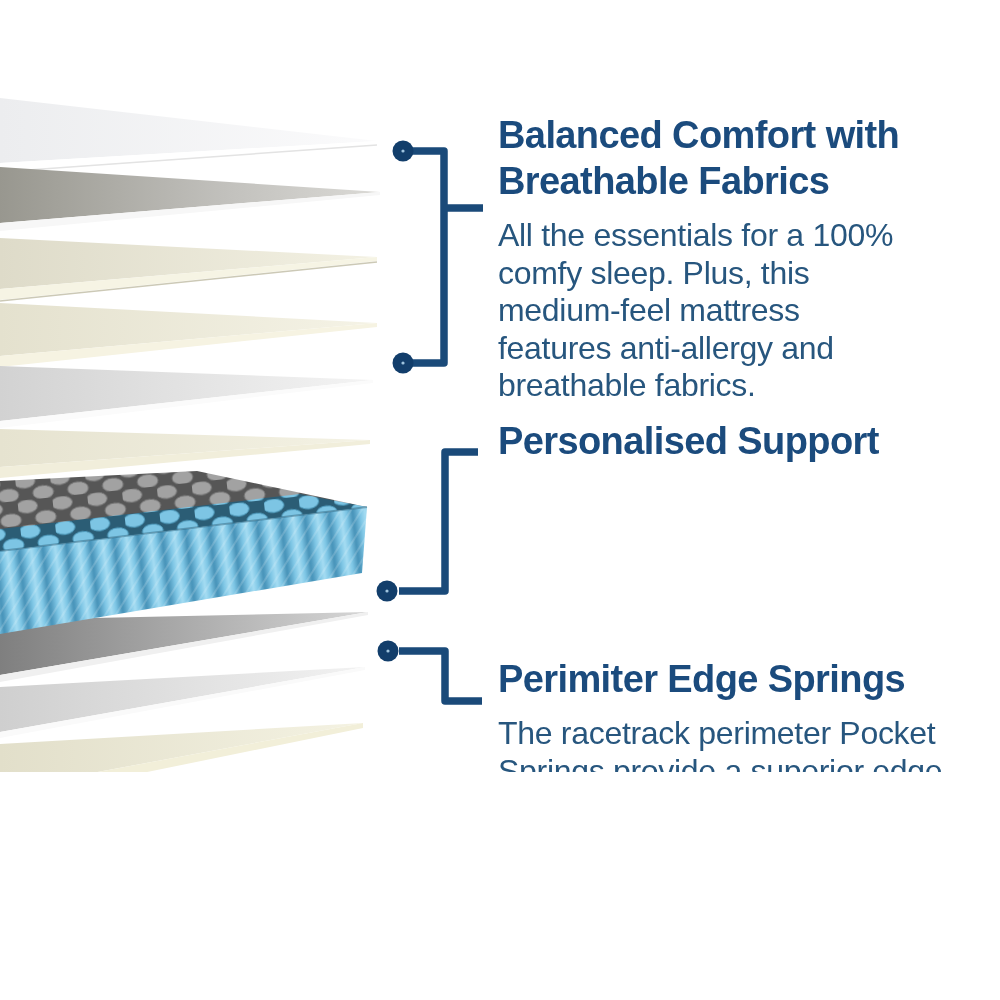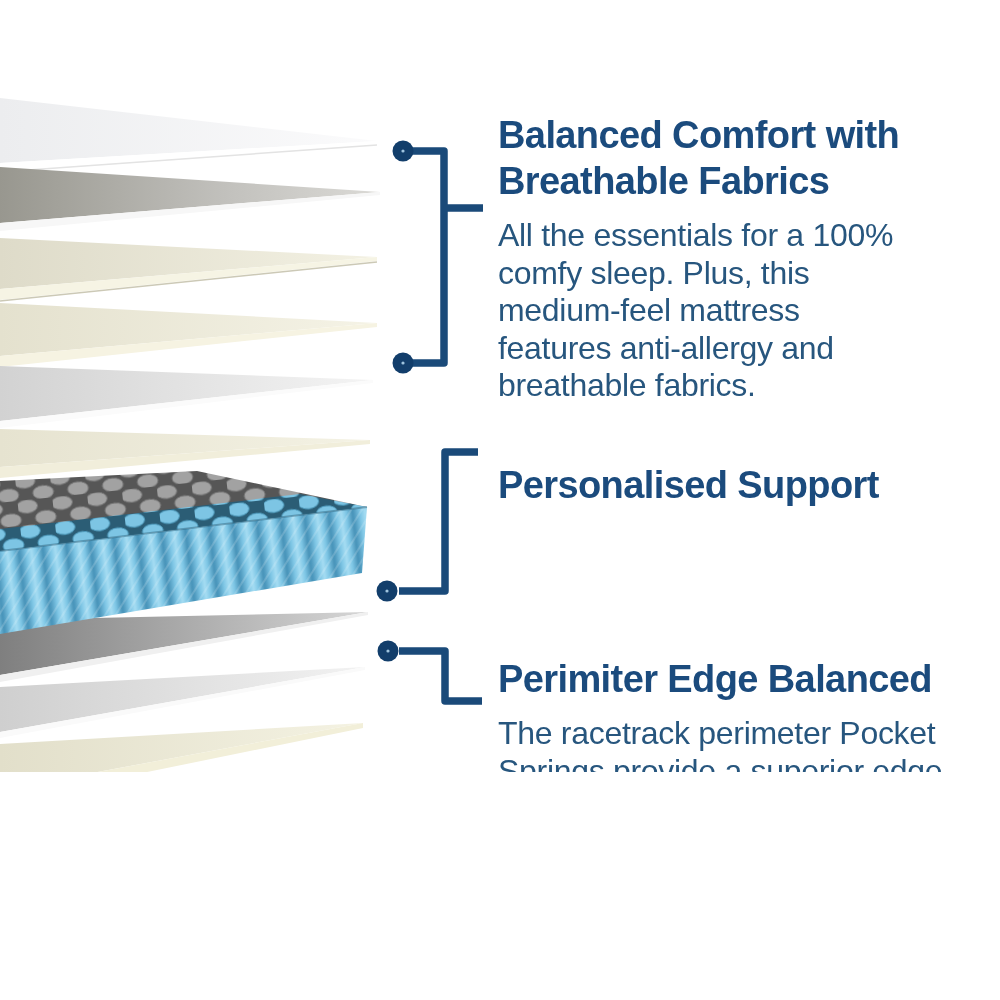--- a/index.html
+++ b/index.html
@@ -11,21 +11,21 @@
   .section{position:absolute;left:498px;width:482px;}
   .section h2{
     margin:0 0 13px 0;font-weight:700;font-size:38px;line-height:46px;
     color:#1B4B7D;letter-spacing:-0.6px;white-space:pre-line;
   }
   .section p{
     margin:0;font-weight:400;font-size:32px;line-height:37.5px;
     color:#27567E;letter-spacing:-0.3px;white-space:pre-line;
   }
   #section-1{top:112px;}
-  #section-2{top:418px;margin-top:44px;}
+  #section-2{top:418px;}
   #section-3{top:656px;}
 </style>
 </head>
 <body>
 
 <div class="canvas">
 
   <svg class="illustration" viewBox="0 0 1000 1000" aria-hidden="true">
     <defs>
       <linearGradient id="gA" x1="0" y1="0" x2="1" y2="0">
@@ -190,20 +190,20 @@
 medium-feel mattress
 features anti-allergy and
 breathable fabrics.</p>
   </section>
 
   <section class="section" id="section-2">
     <h2>Personalised Support</h2>
   </section>
 
   <section class="section" id="section-3">
-    <h2>Perimiter Edge Balanced</h2>
+    <h2>Perimiter Edge Springs</h2>
     <p>The racetrack perimeter Pocket
 Springs provide a superior edge
 to keep you sleeping flat
 without that rolling out feel.</p>
   </section>
 
 </div>
 
 </body></html>

